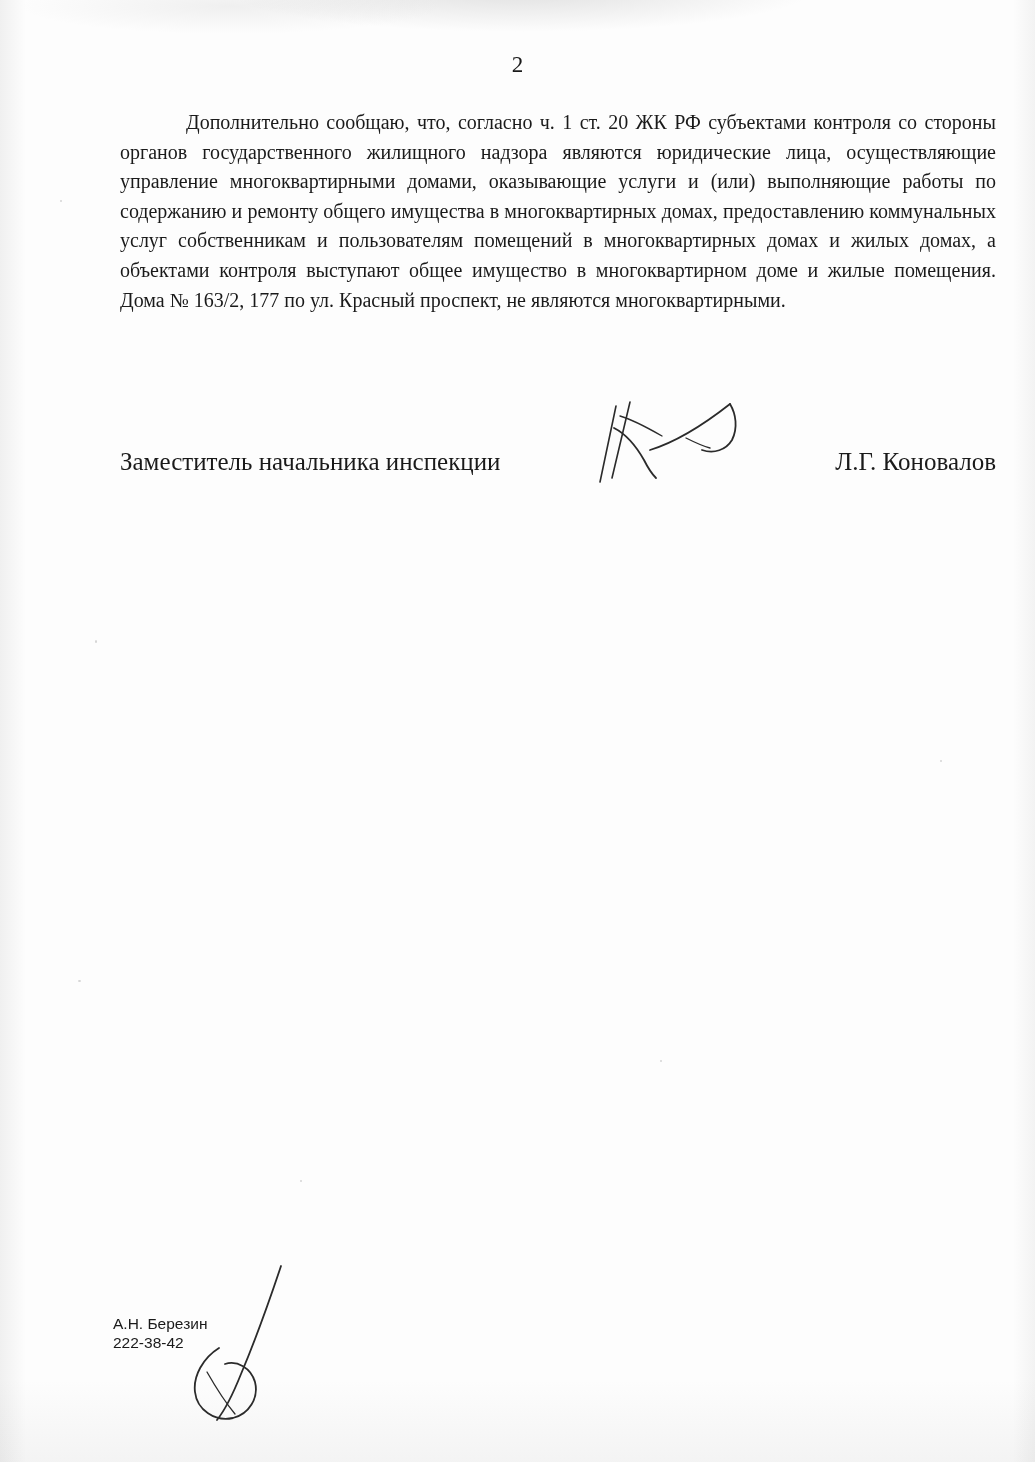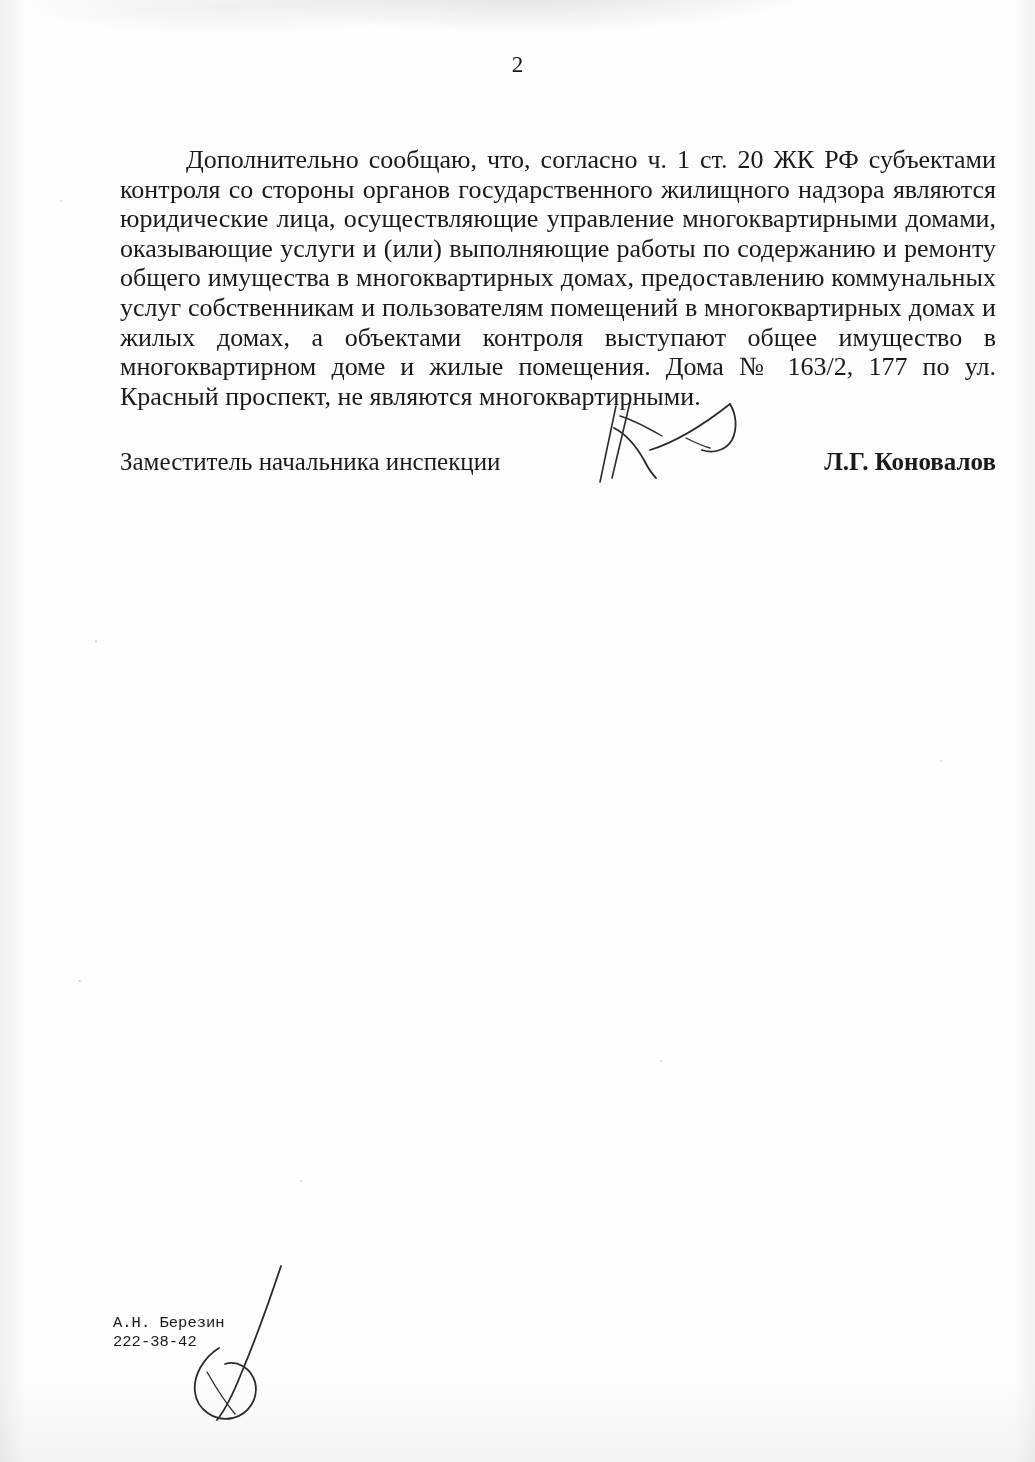--- a/index.html
+++ b/index.html
@@ -41,27 +41,26 @@
     width: 1035px;
     text-align: center;
     font-size: 23px;
   }
 
   .body-text {
     position: absolute;
     top: 108px;
     left: 120px;
     width: 876px;
-    font-size: 26px;
+    font-size: 20px;
     line-height: 29.6px;
     text-align: justify;
     text-indent: 66px;
     text-justify: inter-word;
     hyphens: none;
-    margin-top: 37px;
   }
 
   .signature-row {
     position: absolute;
     top: 448px;
     left: 120px;
     width: 876px;
     height: 40px;
     font-size: 25px;
   }
@@ -69,37 +68,36 @@
     position: absolute;
     left: 0;
     top: 0;
     white-space: nowrap;
   }
   .sig-name {
     position: absolute;
     right: 0;
     top: 0;
     white-space: nowrap;
-    font-weight: bold;
   }
   .sig-mark {
     position: absolute;
     left: 470px;
     top: -50px;
     width: 180px;
     height: 90px;
   }
 
   .executor {
     position: absolute;
     left: 113px;
     top: 1314px;
     font-size: 15.5px;
     line-height: 19px;
-    font-family: Liberation Mono, monospace;
+    font-family: Liberation Sans, sans-serif;
   }
   .executor div { white-space: nowrap; }
 
   .bottom-mark {
     position: absolute;
     left: 185px;
     top: 1262px;
     width: 130px;
     height: 175px;
   }

